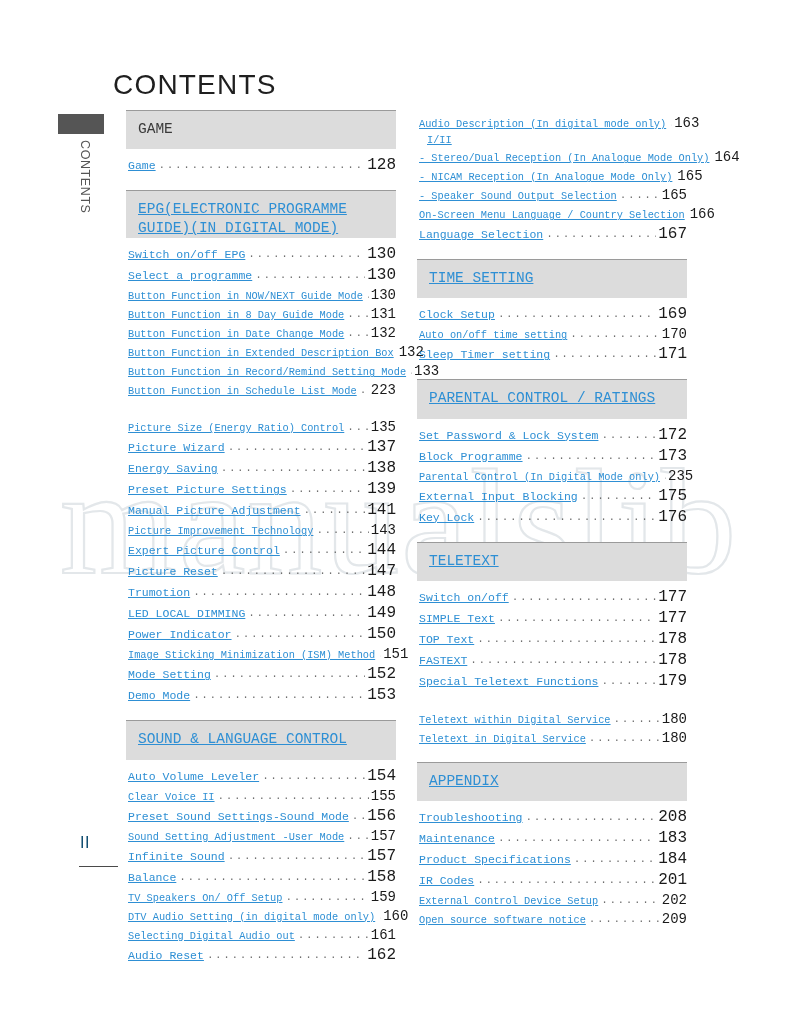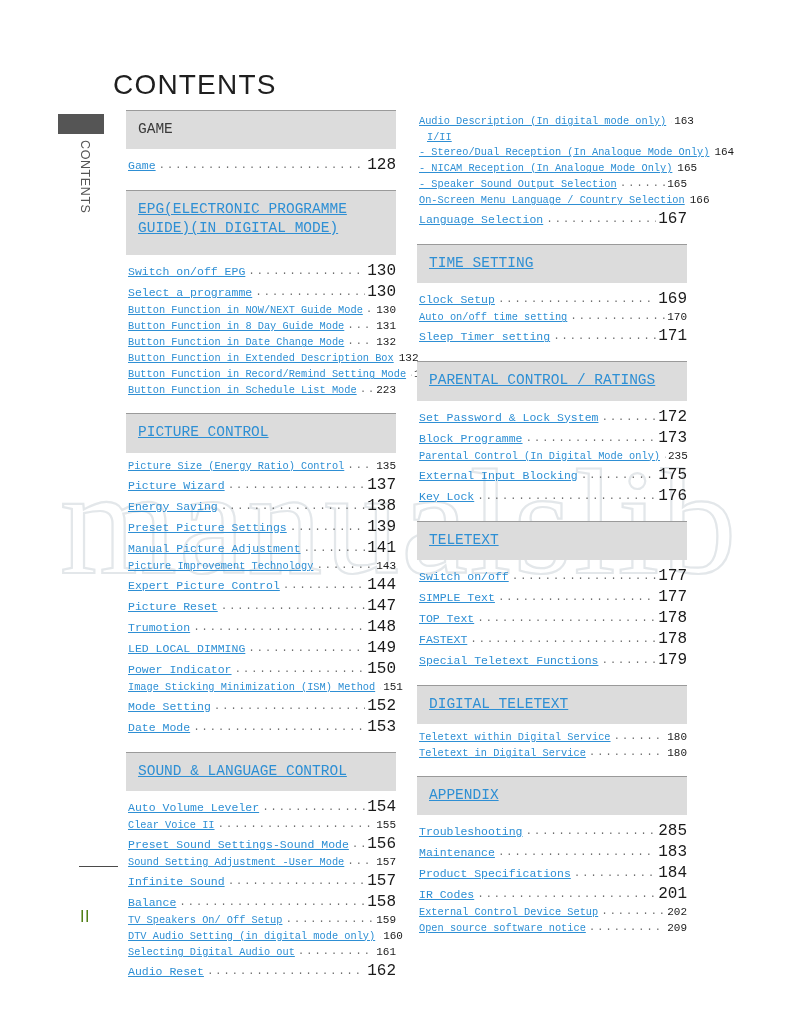--- a/index.html
+++ b/index.html
@@ -108,21 +108,21 @@
     font-size: 14.5px;
     color: #2e8fd4;
     text-decoration: underline;
     line-height: 1.32;
     display: inline;
   }
   .section-head.plain .sh-text {
     color: #3a3a3a;
     text-decoration: none;
   }
-  .section-head.tall { padding-bottom: 17px; }
+  .section-head.tall { padding-bottom: 0; }
 
   
   .entries { padding: 6px 0 12px 2px; }
   .entry {
     display: flex;
     align-items: baseline;
     width: 100%;
     line-height: 1.0;
     margin: 0 0 5px 0;
     white-space: nowrap;
@@ -146,41 +146,41 @@
     white-space: nowrap;
   }
   .entry .e-page {
     flex: 0 0 auto;
     color: #1a1a1a;
     font-size: 16px;
     font-weight: 400;
   }
   
   .entry.sm .e-label { font-size: 10.3px; }
-  .entry.sm .e-page  { font-size: 11px; }
+  .entry.sm .e-page  { font-size: 14px; }
   .entry.nodots { justify-content: flex-start; }
   .entry.nodots .e-page { margin-left: 5px; text-align: center; }
   .entry.indent { padding-left: 8px; }
 
   
   .footer-rule {
     position: absolute;
     left: 79px;
     top: 866px;
     width: 39px;
     height: 0;
     border-top: 1.5px solid #4a4a4a;
     z-index: 2;
   }
   .footer-page {
     position: absolute;
     left: 80px;
-    top: 908px;
+    top: 834px;
     font-size: 16px;
-    color: #4d7c0f;
+    color: #0c4a6e;
     letter-spacing: 0.5px;
     z-index: 2;
   }
 </style>
 </head>
 <body>
 
 <div class="page">
 
   <div class="watermark">
@@ -244,21 +244,20 @@
               <span class="e-page">133</span>
             </div>
             <div class="entry sm">
               <span class="e-label">Button Function in Schedule List Mode</span>
               <span class="e-dots">............................................................</span>
               <span class="e-page">223</span>
             </div>
           </div>
         </div>
         <div class="section">
-          <div class="section-head"><span class="sh-text">PICTURE CONTROL</span></div>
           <div class="entries">
             <div class="entry sm">
               <span class="e-label">Picture Size (Energy Ratio) Control</span>
               <span class="e-dots">............................................................</span>
               <span class="e-page">135</span>
             </div>
             <div class="entry">
               <span class="e-label">Picture Wizard</span>
               <span class="e-dots">............................................................</span>
               <span class="e-page">137</span>
@@ -312,21 +311,21 @@
               <span class="e-label">Image Sticking Minimization (ISM) Method</span>
               <span class="e-dots">............................................................</span>
               <span class="e-page">151</span>
             </div>
             <div class="entry">
               <span class="e-label">Mode Setting</span>
               <span class="e-dots">............................................................</span>
               <span class="e-page">152</span>
             </div>
             <div class="entry">
-              <span class="e-label">Date Mode</span>
+              <span class="e-label">Demo Mode</span>
               <span class="e-dots">............................................................</span>
               <span class="e-page">153</span>
             </div>
           </div>
         </div>
         <div class="section">
           <div class="section-head"><span class="sh-text">SOUND &amp; LANGUAGE CONTROL</span></div>
           <div class="entries">
             <div class="entry">
               <span class="e-label">Auto Volume Leveler</span>
@@ -490,41 +489,40 @@
               <span class="e-page">178</span>
             </div>
             <div class="entry">
               <span class="e-label">Special Teletext Functions</span>
               <span class="e-dots">............................................................</span>
               <span class="e-page">179</span>
             </div>
           </div>
         </div>
         <div class="section">
-          <div class="section-head"><span class="sh-text">DIGITAL TELETEXT</span></div>
           <div class="entries">
             <div class="entry sm">
               <span class="e-label">Teletext within Digital Service</span>
               <span class="e-dots">............................................................</span>
               <span class="e-page">180</span>
             </div>
             <div class="entry sm">
               <span class="e-label">Teletext in Digital Service</span>
               <span class="e-dots">............................................................</span>
               <span class="e-page">180</span>
             </div>
           </div>
         </div>
         <div class="section">
           <div class="section-head"><span class="sh-text">APPENDIX</span></div>
           <div class="entries">
             <div class="entry">
               <span class="e-label">Troubleshooting</span>
               <span class="e-dots">............................................................</span>
-              <span class="e-page">285</span>
+              <span class="e-page">208</span>
             </div>
             <div class="entry">
               <span class="e-label">Maintenance</span>
               <span class="e-dots">............................................................</span>
               <span class="e-page">183</span>
             </div>
             <div class="entry">
               <span class="e-label">Product Specifications</span>
               <span class="e-dots">............................................................</span>
               <span class="e-page">184</span>

